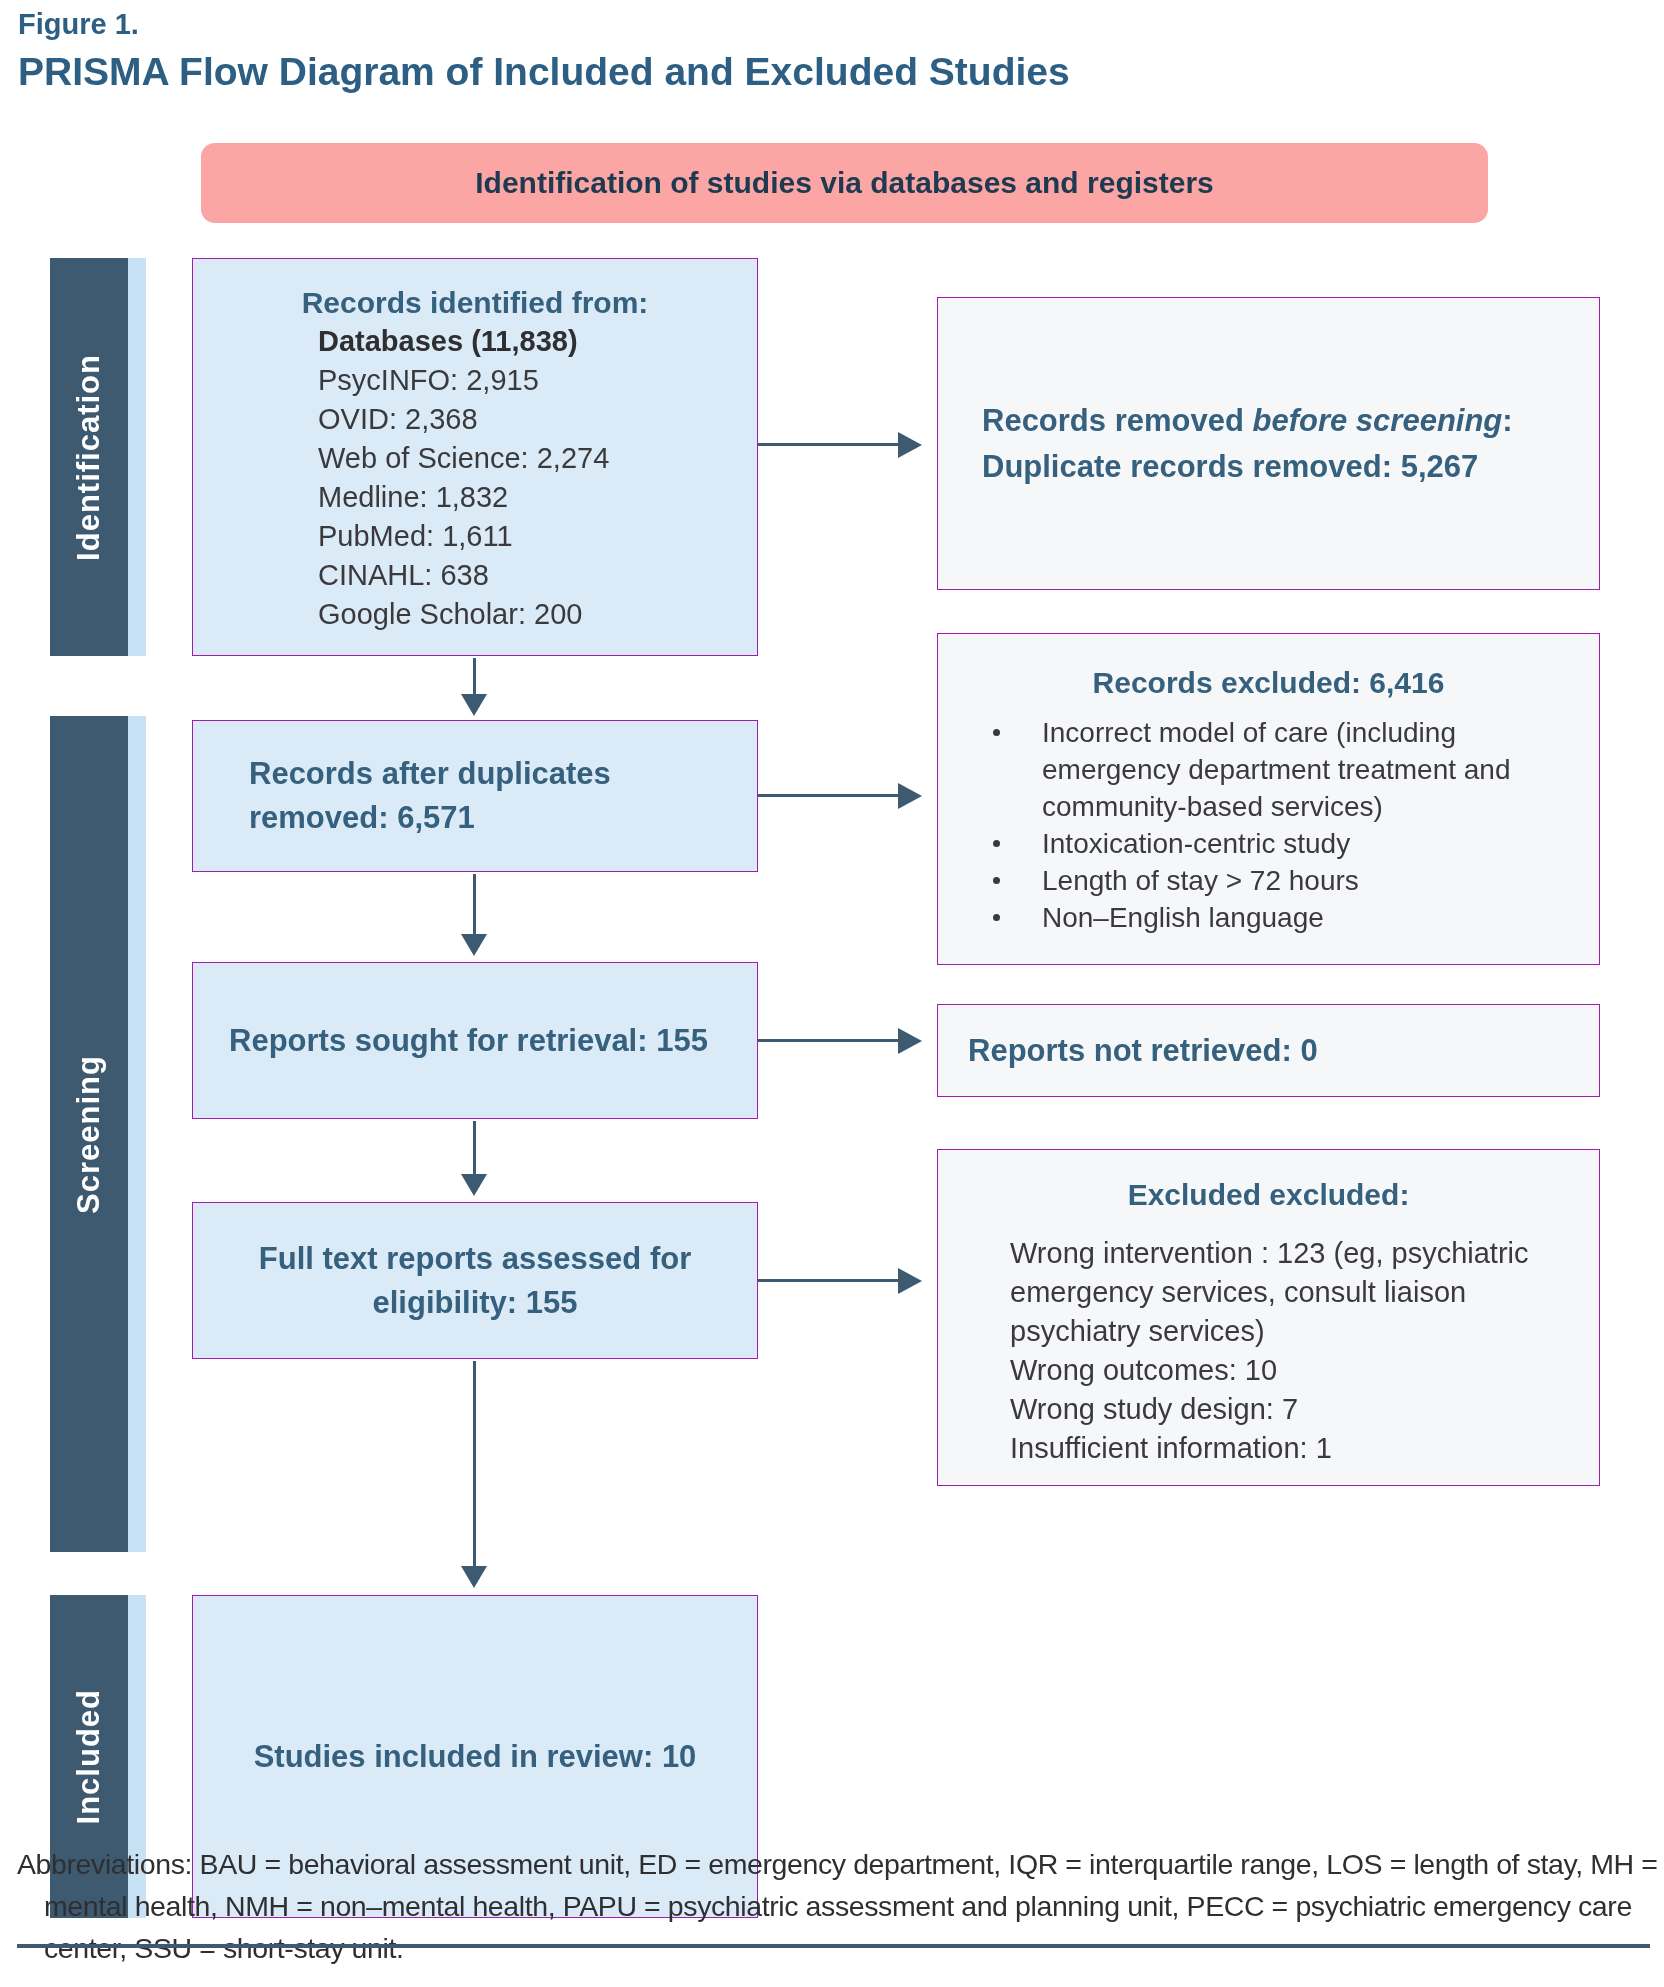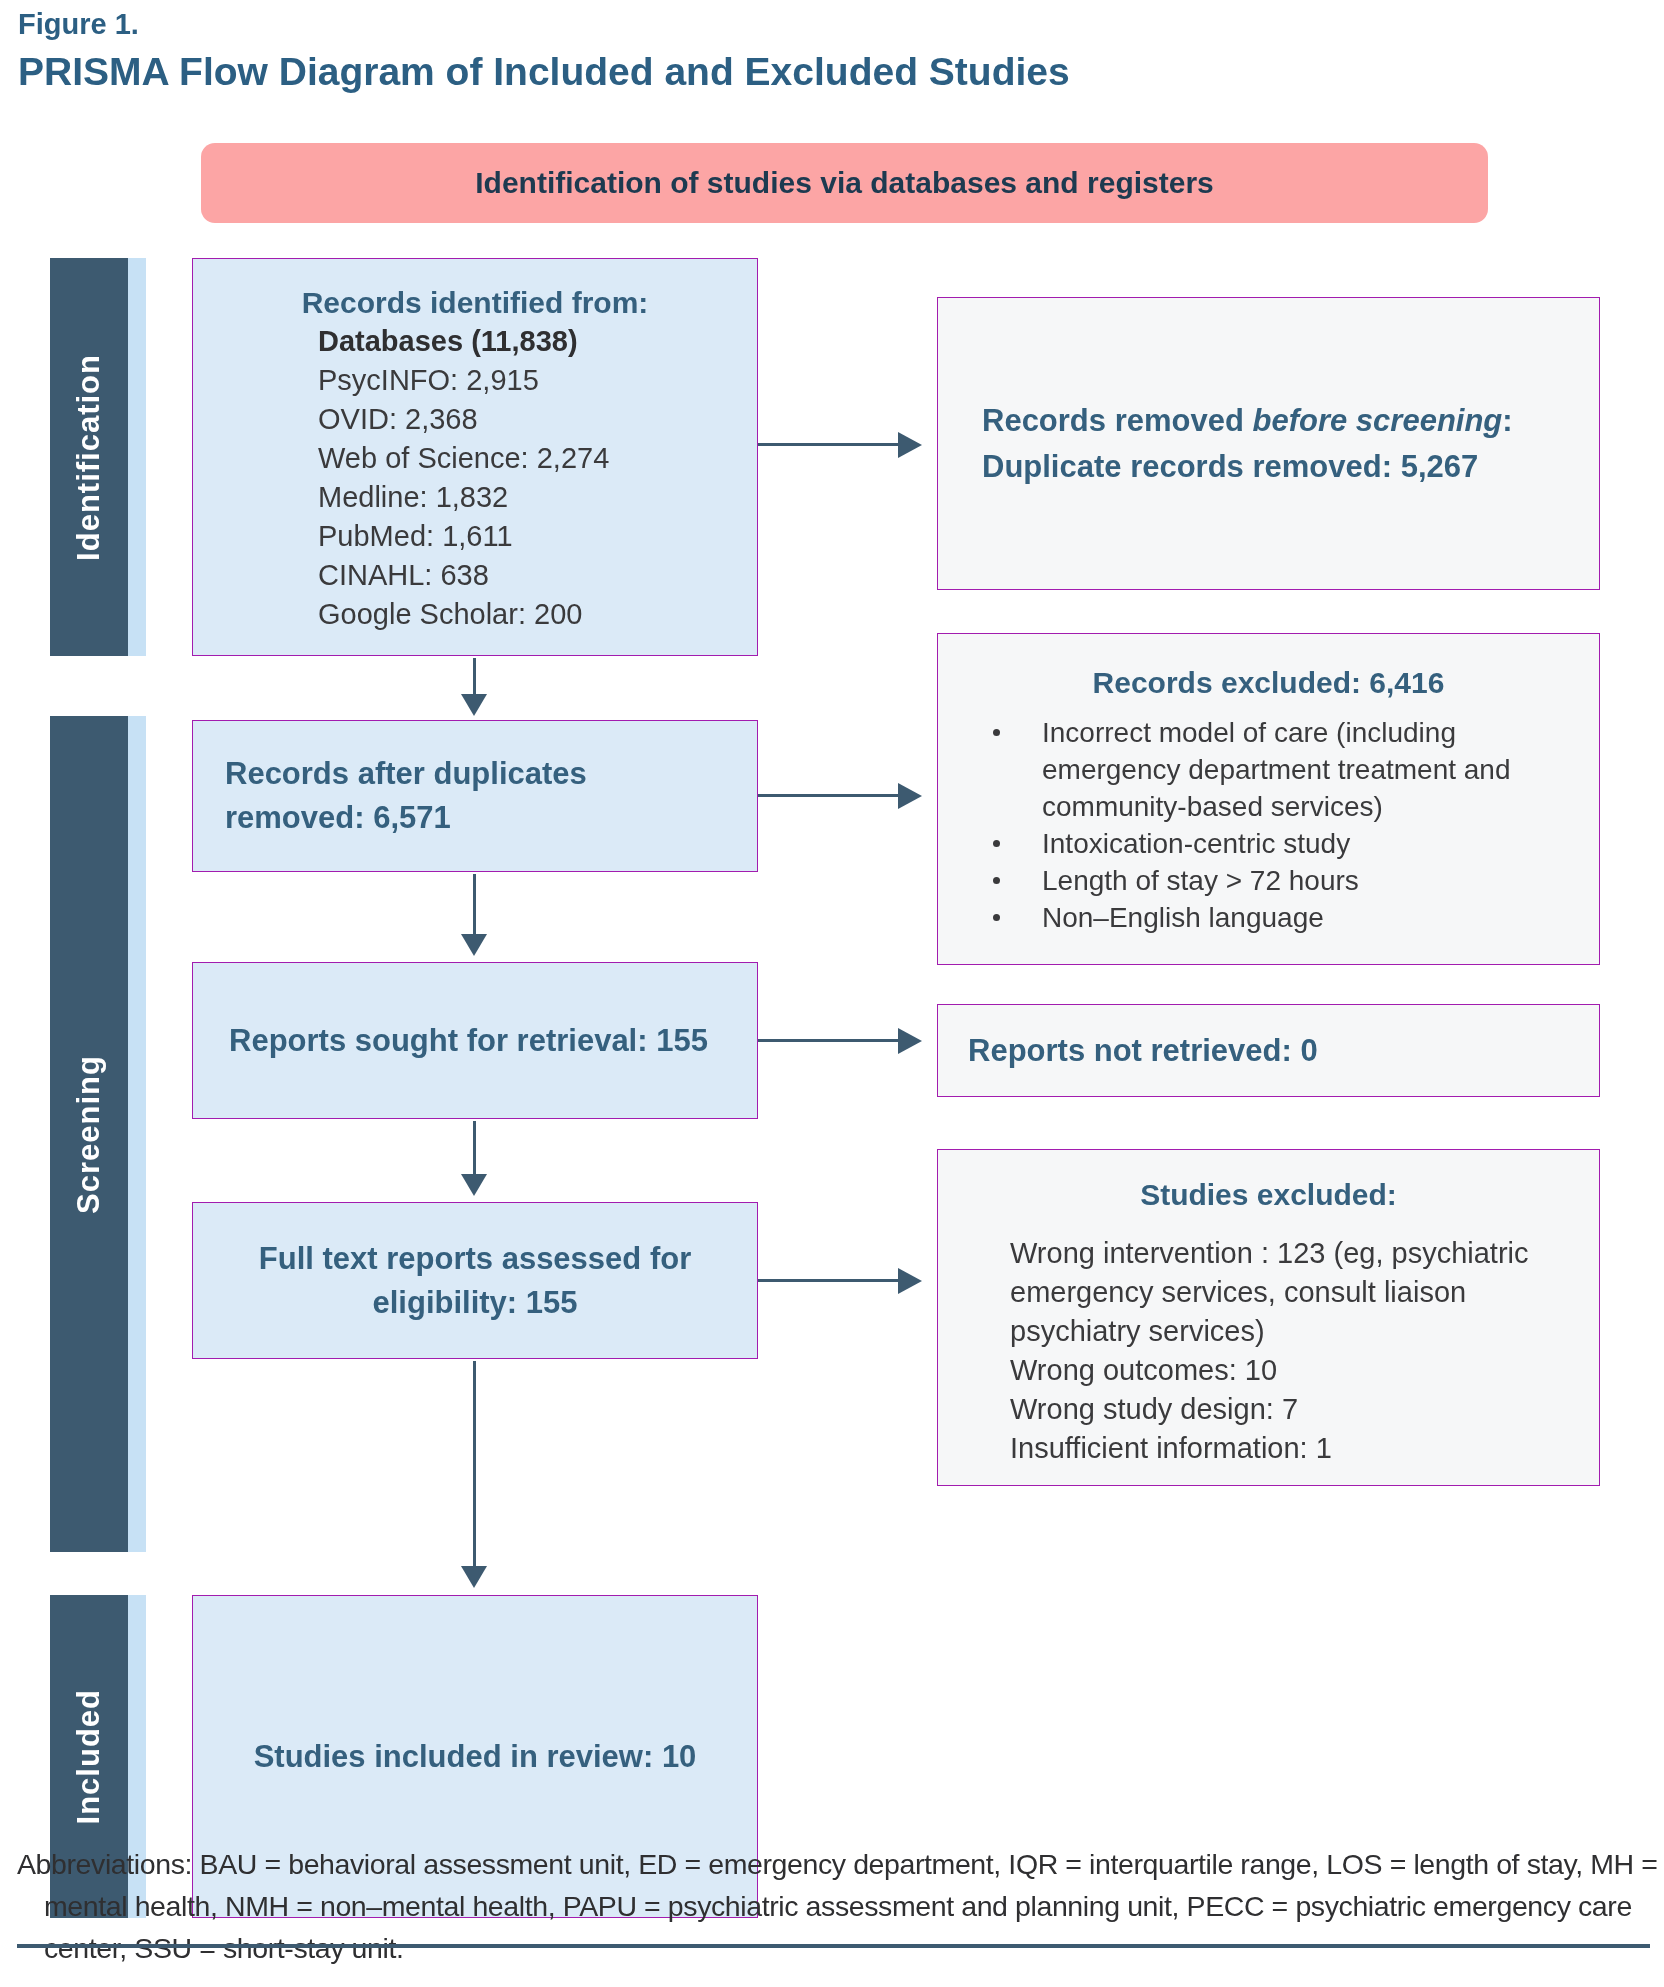--- a/index.html
+++ b/index.html
@@ -152,21 +152,21 @@
       <div>Google Scholar: 200</div>
     </div>
   </div>
 
   <div class="box gray rb1">
     <div class="line hd"><span>Records removed </span><span class="it">before screening</span><span>:</span></div>
     <div class="line hd">Duplicate records removed: 5,267</div>
   </div>
 
   <div class="box blue b2">
-    <span class="hd" style="max-width:430px;display:block;">Records after duplicates removed: 6,571</span>
+    <span class="hd" style="max-width:430px;display:block;margin-left:24px;">Records after duplicates removed: 6,571</span>
   </div>
 
   <div class="box gray rb2">
     <span class="hd">Records excluded: 6,416</span>
     <ul>
       <li>Incorrect model of care (including emergency department treatment and community-based services)</li>
       <li>Intoxication-centric study</li>
       <li>Length of stay &gt; 72 hours</li>
       <li>Non–English language</li>
     </ul>
@@ -178,21 +178,21 @@
 
   <div class="box gray rb3">
     <span class="hd">Reports not retrieved: 0</span>
   </div>
 
   <div class="box blue b4">
     <span class="hd" style="max-width:480px;">Full text reports assessed for eligibility: 155</span>
   </div>
 
   <div class="box gray rb4">
-    <span class="hd">Studies excluded:</span>
+    <span class="hd">Excluded excluded:</span>
     <div class="lines">
       <div>Wrong intervention : 123 (eg, psychiatric emergency services, consult liaison psychiatry services)</div>
       <div>Wrong outcomes: 10</div>
       <div>Wrong study design: 7</div>
       <div>Insufficient information: 1</div>
     </div>
   </div>
 
   <div class="box blue b5">
     <span class="hd">Studies included in review: 10</span>

